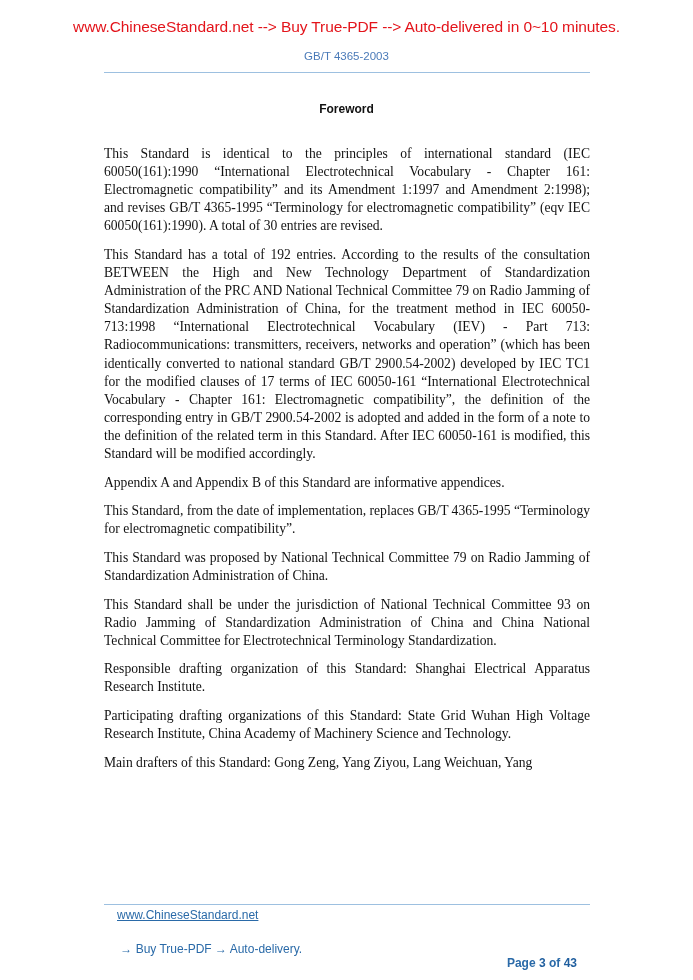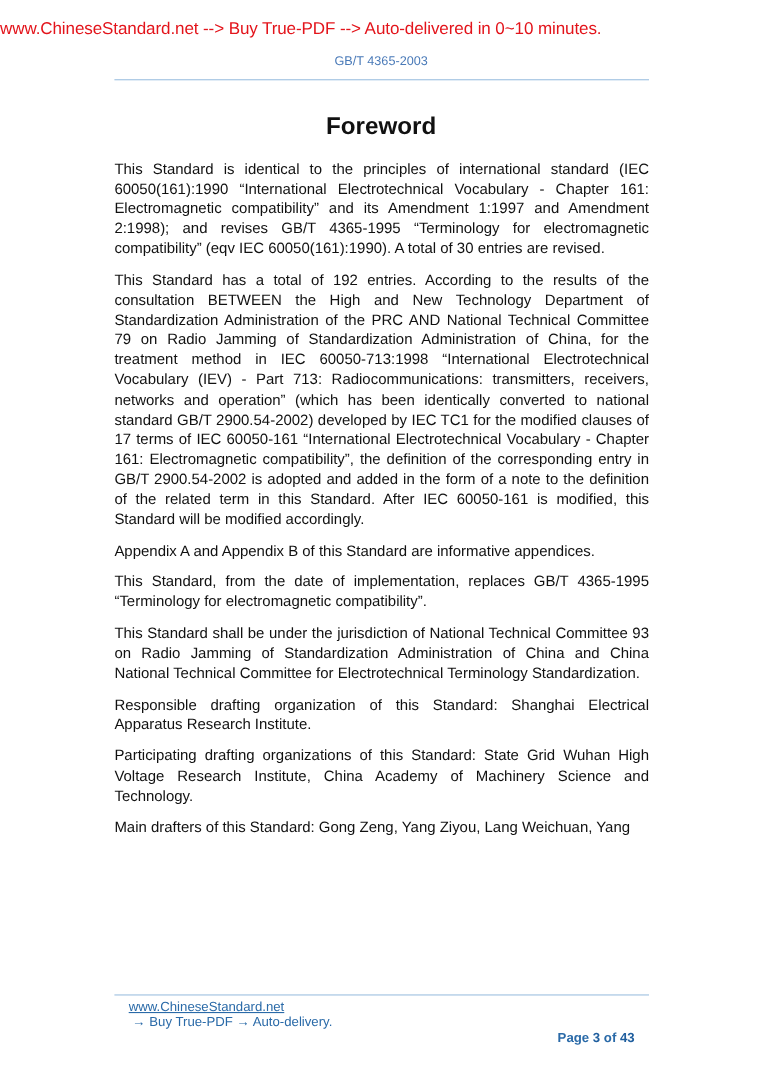--- a/index.html
+++ b/index.html
@@ -1,51 +1,52 @@
 <!DOCTYPE html>
 <html><head>
 <meta charset="utf-8">
 <style>
   html, body { margin: 0; padding: 0; background: #ffffff; }
   body { width: 693px; height: 980px; position: relative; overflow: hidden; font-family: "Liberation Sans", sans-serif; color: #111; }
-  .top-banner { position: absolute; top: 18px; left: 0; width: 693px; text-align: left; font-size: 15.5px; color: #e3141b; letter-spacing: -0.1px; }
+  .top-banner { position: absolute; top: 18px; left: 0; width: 693px; text-align: center; font-size: 15.5px; color: #e3141b; letter-spacing: -0.1px; }
   .doc-code { position: absolute; top: 50px; left: 0; width: 693px; text-align: center; font-size: 11.5px; color: #4a7ab8; }
   .header-rule { position: absolute; top: 72px; left: 104px; width: 486px; height: 1px; background: #9dc0e0; }
-  .title { position: absolute; top: 102px; left: 0; width: 693px; text-align: center; font-size: 22px; font-weight: bold; color: #111; }
+  .title { position: absolute; top: 102px; left: 0; width: 693px; text-align: center; font-size: 12px; font-weight: bold; color: #111; }
   .body { position: absolute; top: 145px; left: 104px; width: 486px; font-size: 13.6px; line-height: 18.1px; color: #111; }
-  .body p { margin: 0 0 10.5px 0; text-align: justify; }
+  .body p { margin: 0 0 10.5px 0; text-align: justify; font-family: Liberation Serif, serif; }
   .footer-rule { position: absolute; top: 904px; left: 104px; width: 486px; height: 1px; background: #9dc0e0; }
   .footer { position: absolute; top: 908px; left: 117px; width: 470px; font-size: 12px; color: #2a6aa8; display: flex; flex-direction: column; }
   .footer a { color: #2a6aa8; text-decoration: underline; }
   .footer .pg { margin-left: auto; margin-right: 10px; font-weight: bold; }
   .footer b { color: #1f5e9e; }
 </style>
 </head>
 <body>
 
 <div class="top-banner">www.ChineseStandard.net --&gt; Buy True-PDF --&gt; Auto-delivered in 0~10 minutes.</div>
 <div class="doc-code">GB/T 4365-2003</div>
 <div class="header-rule"></div>
 
 <h1 class="title" style="margin:0;">Foreword</h1>
 
 <div class="body">
   <p>This Standard is identical to the principles of international standard (IEC 60050(161):1990 “International Electrotechnical Vocabulary - Chapter 161: Electromagnetic compatibility” and its Amendment 1:1997 and Amendment 2:1998); and revises GB/T 4365-1995 “Terminology for electromagnetic compatibility” (eqv IEC 60050(161):1990). A total of 30 entries are revised.</p>
   <p>This Standard has a total of 192 entries. According to the results of the consultation BETWEEN the High and New Technology Department of Standardization Administration of the PRC AND National Technical Committee 79 on Radio Jamming of Standardization Administration of China, for the treatment method in IEC 60050-713:1998 “International Electrotechnical Vocabulary (IEV) - Part 713: Radiocommunications: transmitters, receivers, networks and operation” (which has been identically converted to national standard GB/T 2900.54-2002) developed by IEC TC1 for the modified clauses of 17 terms of IEC 60050-161 “International Electrotechnical Vocabulary - Chapter 161: Electromagnetic compatibility”, the definition of the corresponding entry in GB/T 2900.54-2002 is adopted and added in the form of a note to the definition of the related term in this Standard. After IEC 60050-161 is modified, this Standard will be modified accordingly.</p>
   <p>Appendix A and Appendix B of this Standard are informative appendices.</p>
   <p>This Standard, from the date of implementation, replaces GB/T 4365-1995 “Terminology for electromagnetic compatibility”.</p>
+  <p>This Standard was proposed by National Technical Committee 79 on Radio Jamming of Standardization Administration of China.</p>
   <p>This Standard shall be under the jurisdiction of National Technical Committee 93 on Radio Jamming of Standardization Administration of China and China National Technical Committee for Electrotechnical Terminology Standardization.</p>
   <p>Responsible drafting organization of this Standard: Shanghai Electrical Apparatus Research Institute.</p>
   <p>Participating drafting organizations of this Standard: State Grid Wuhan High Voltage Research Institute, China Academy of Machinery Science and Technology.</p>
   <p>Main drafters of this Standard: Gong Zeng, Yang Ziyou, Lang Weichuan, Yang</p>
 </div>
 
 <div class="footer-rule"></div>
 <div class="footer">
   <a>www.ChineseStandard.net</a>
-  <span style="white-space:pre;"> → Buy True-PDF → Auto-delivery.</span>
+  <span style="white-space:pre;margin-top:20px;"> → Buy True-PDF → Auto-delivery.</span>
   <span class="pg">
     <span>Page</span>
     <b>3</b>
     <span>of</span>
     <b>43</b>
   </span>
 </div>
 
 </body></html>

